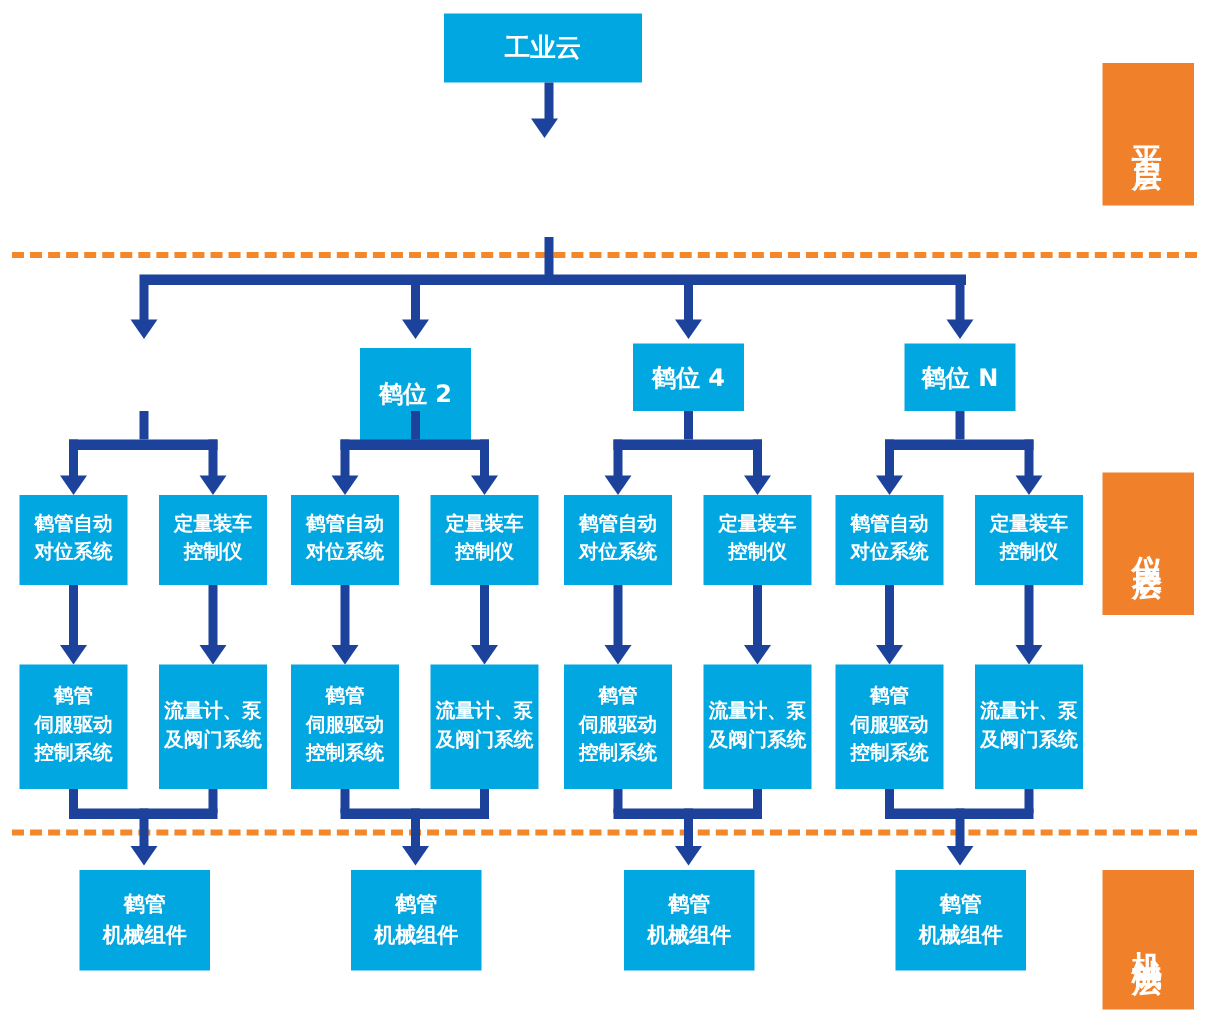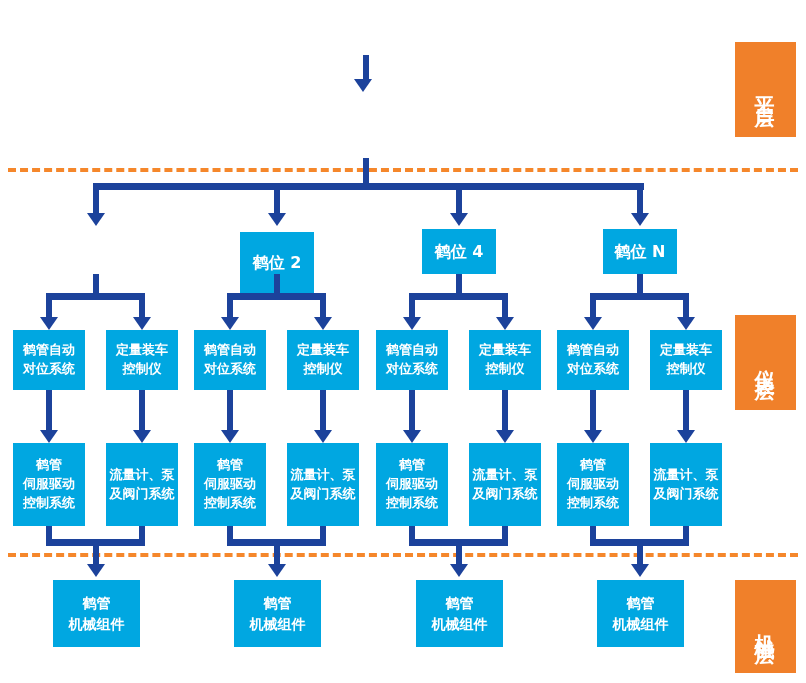--- a/index.html
+++ b/index.html
@@ -43,20 +43,21 @@
 
 <div class="stage">
 
   <div class="dash" style="top:168px"></div>
   <div class="dash" style="top:553px"></div>
 
   <div class="vlabel" style="top:42px;height:95px">平台层</div>
   <div class="vlabel" style="top:315px;height:95px">仪表层</div>
   <div class="vlabel" style="top:580px;height:93px">机械层</div>
 
+  <div class="box top-box" style="left:296px;top:9px;width:132px;height:46px">工业云</div>
   <div class="vline" style="left:363px;top:55px;height:26px"></div>
   <div class="ahead" style="left:354px;top:79px"></div>
 
   <div class="vline" style="left:363px;top:158px;height:26px"></div>
   <div class="hbar" style="left:93px;top:183px;width:551px"></div>
 
   <div class="vline" style="left:93px;top:190px;height:25px"></div>
   <div class="ahead" style="left:87px;top:213px"></div>
   <div class="vline" style="left:274px;top:190px;height:25px"></div>
   <div class="ahead" style="left:268px;top:213px"></div>

